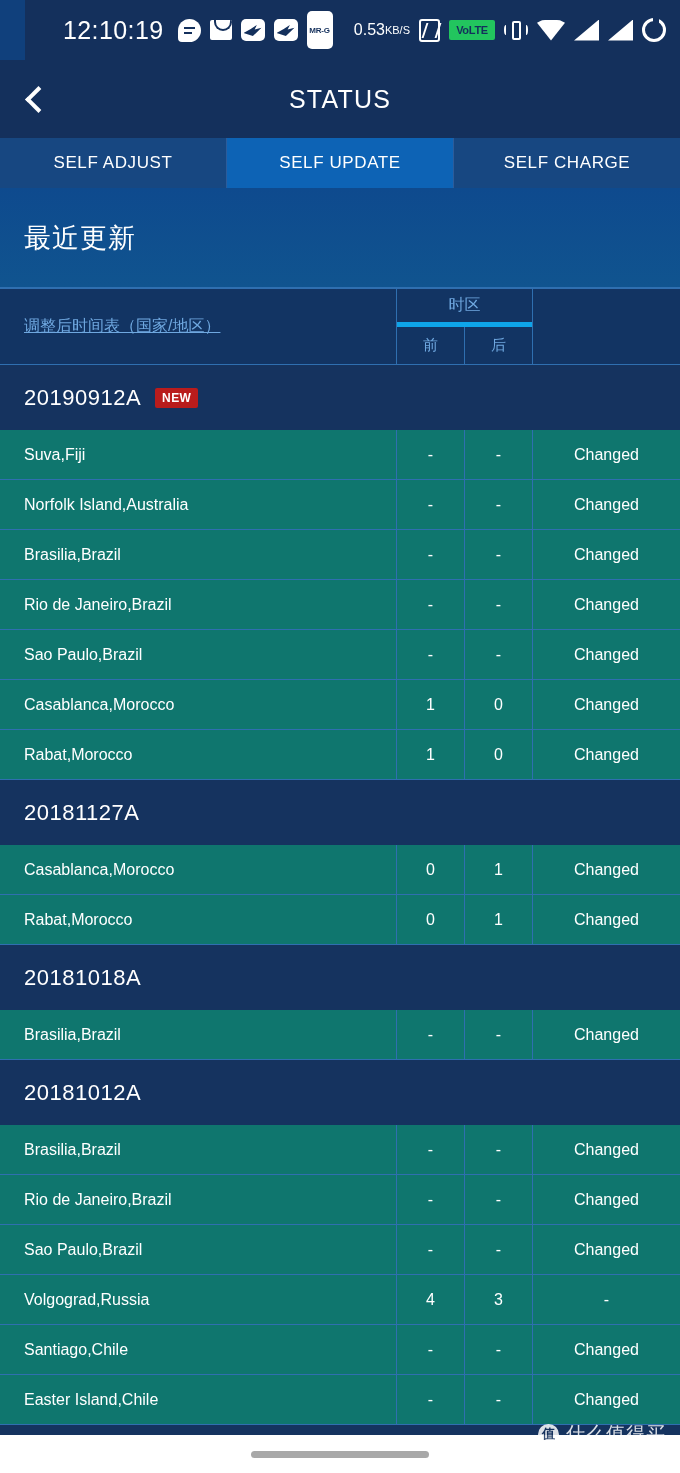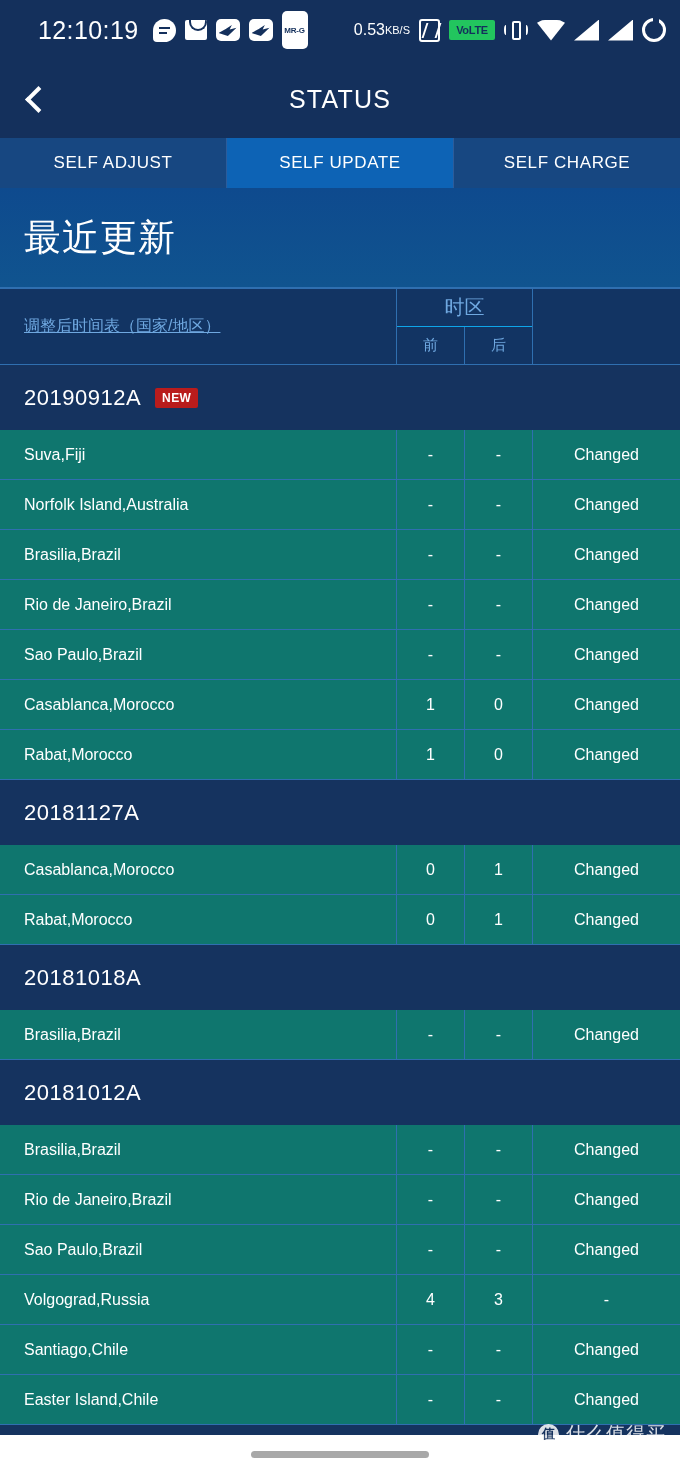--- a/index.html
+++ b/index.html
@@ -22,20 +22,21 @@
   }
 
   
   .statusbar {
     height: 60px;
     background: #14305c;
     display: flex;
     align-items: center;
     padding: 0 14px 0 38px;
     flex: 0 0 auto;
+    margin-left: 25px;
   }
   .sb-clock {
     color: #ffffff;
     font-size: 25px;
     letter-spacing: 0.4px;
     font-weight: 400;
     white-space: nowrap;
   }
   .sb-notif {
     display: flex;
@@ -247,21 +248,21 @@
   .tab.active { background: #0d63b5; }
 
   
   .section-title {
     height: 101px;
     background: linear-gradient(180deg, #0e4a8e 0%, #10548f 100%);
     display: flex;
     align-items: center;
     padding-left: 24px;
     color: #ffffff;
-    font-size: 37px;
+    font-size: 27px;
     letter-spacing: 1px;
     flex: 0 0 auto;
     border-bottom: 2px solid #2f6fb0;
   }
 
   
   .table {
     flex: 1 1 auto;
     overflow: hidden;
     position: relative;
@@ -288,22 +289,22 @@
     display: flex;
     flex-direction: column;
     border-right: 1px solid #2f6fb0;
   }
   .th-tz-top {
     height: 38px;
     display: flex;
     align-items: center;
     justify-content: center;
     color: #6fa8e0;
-    font-size: 20px;
-    border-bottom: 1px solid #0ea5e9;
+    font-size: 16px;
+    border-bottom: 5px solid #0ea5e9;
   }
   .th-tz-bot {
     height: 37px;
     display: flex;
   }
   .th-tz-bot > div {
     flex: 1;
     display: flex;
     align-items: center;
     justify-content: center;

